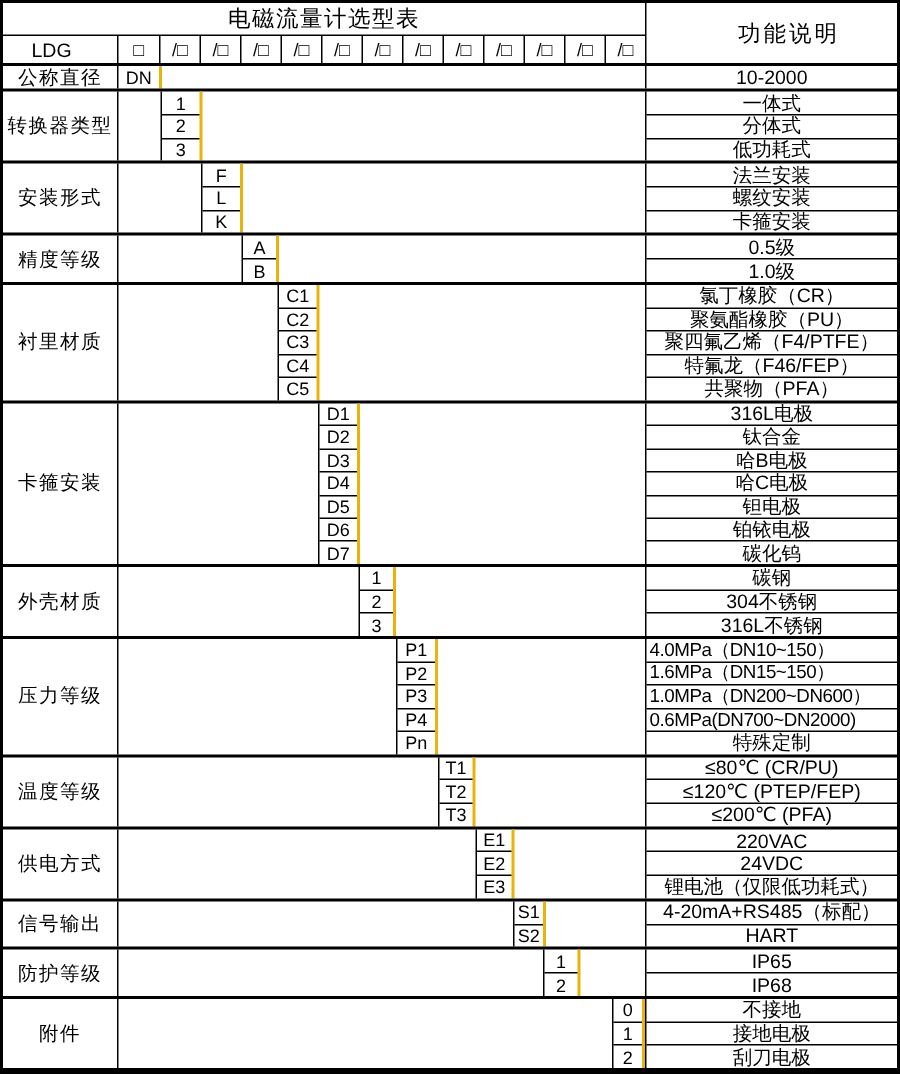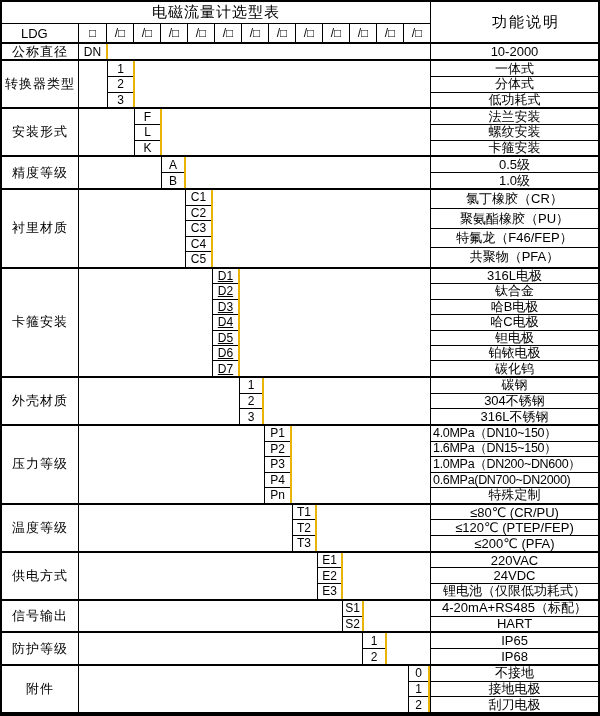--- a/index.html
+++ b/index.html
@@ -163,28 +163,29 @@
           <div class="code">C1</div>
           <div class="code">C2</div>
           <div class="code">C3</div>
           <div class="code">C4</div>
           <div class="code">C5</div>
         </div>
         <div class="filler"></div>
         <div class="funccol">
           <div class="func">氯丁橡胶（CR）</div>
           <div class="func">聚氨酯橡胶（PU）</div>
+          <div class="func">聚四氟乙烯（F4/PTFE）</div>
           <div class="func">特氟龙（F46/FEP）</div>
           <div class="func">共聚物（PFA）</div>
         </div>
       </div>
       <div class="sec" style="flex: 7 1 0px;">
         <div class="label">卡箍安装</div>
         <div class="spacer" style="width: 134px;"></div>
-        <div class="codecol" style="width: 27px; text-decoration: underline;">
+        <div class="codecol" style="width: 27px;">
           <div class="code">D1</div>
           <div class="code">D2</div>
           <div class="code">D3</div>
           <div class="code">D4</div>
           <div class="code">D5</div>
           <div class="code">D6</div>
           <div class="code">D7</div>
         </div>
         <div class="filler"></div>
         <div class="funccol">

